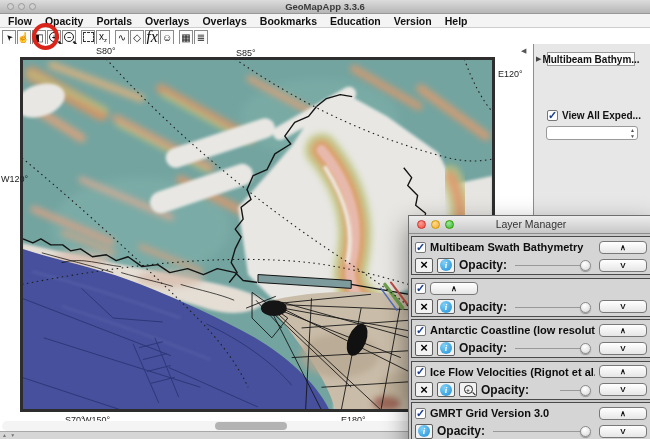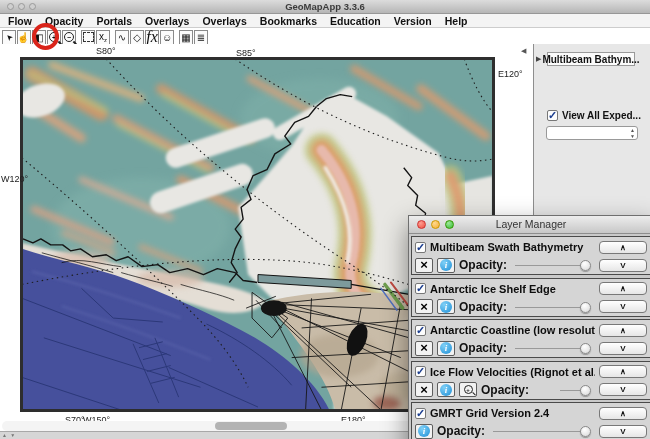--- a/index.html
+++ b/index.html
@@ -400,21 +400,20 @@
               <span class="track"></span>
               <span class="knob"></span>
             </span>
           <span class="lm-updown">V</span>
         </div>
       </div>
 
       <div class="lm-block">
         <div class="lm-line">
           <span class="cb">✓</span>
-          <span class="lm-name">Antarctic Ice Shelf Edge</span>
           <span class="lm-updown">∧</span>
         </div>
         <div class="lm-line">
           <span class="sqbtn">
               <span class="xglyph">×</span>
             </span>
           <span class="sqbtn">
               <span class="info-circle">i</span>
             </span>
           <span class="op-label">Opacity:</span>
@@ -472,21 +471,21 @@
               <span class="track"></span>
               <span class="knob"></span>
             </span>
           <span class="lm-updown">V</span>
         </div>
       </div>
 
       <div class="lm-block">
         <div class="lm-line">
           <span class="cb">✓</span>
-          <span class="lm-name">GMRT Grid Version 2.4</span>
+          <span class="lm-name">GMRT Grid Version 3.0</span>
           <span class="lm-updown">∧</span>
         </div>
         <div class="lm-line">
           <span class="sqbtn">
               <span class="info-circle">i</span>
             </span>
           <span class="op-label">Opacity:</span>
           <span class="slider">
               <span class="track"></span>
               <span class="knob"></span>

